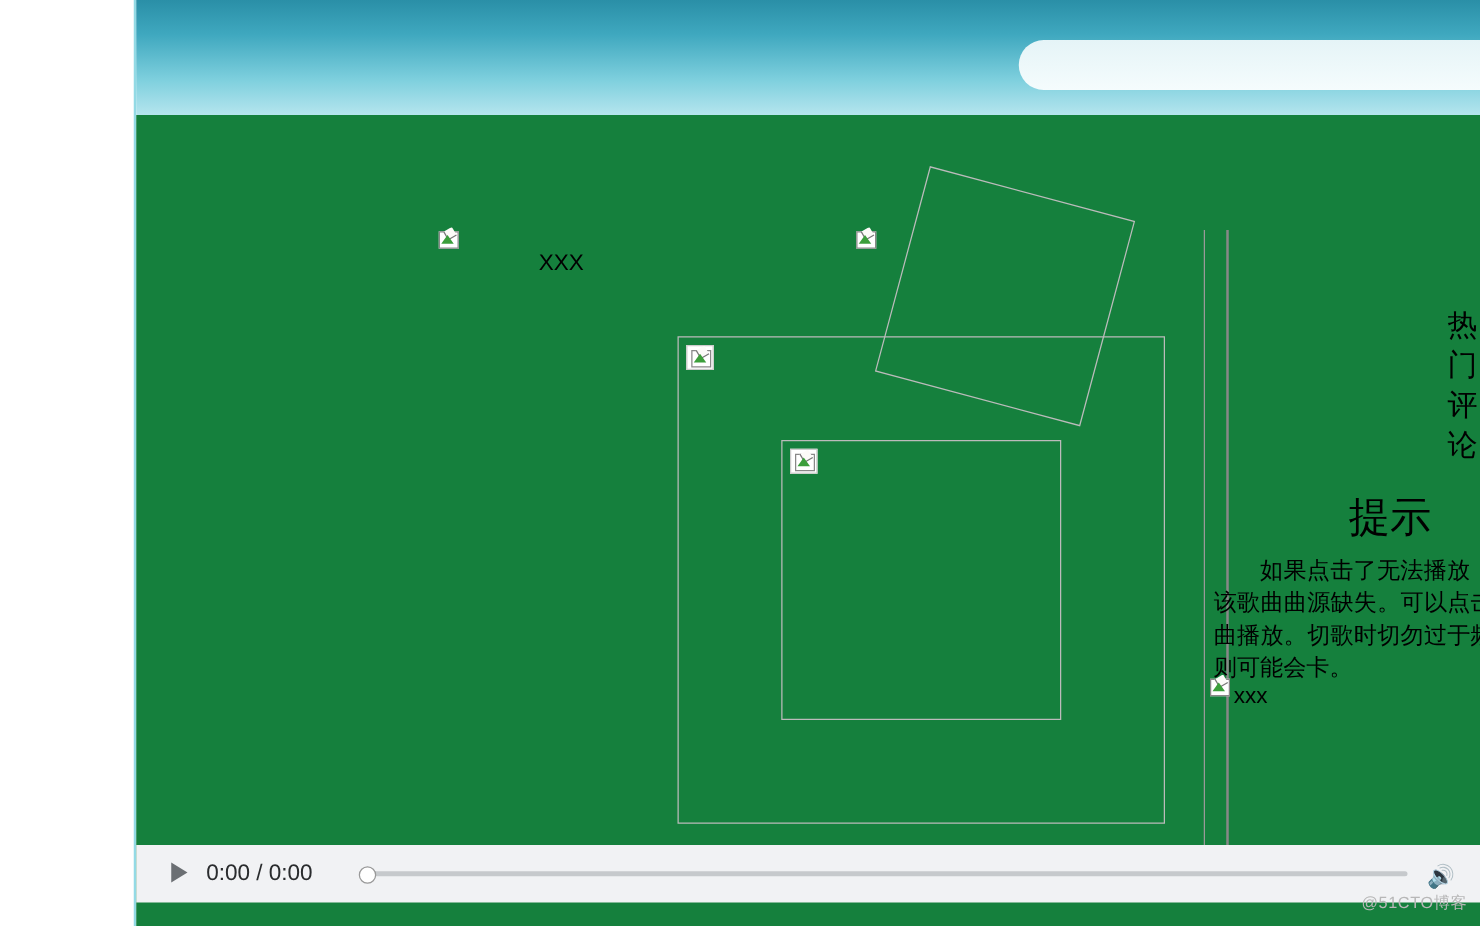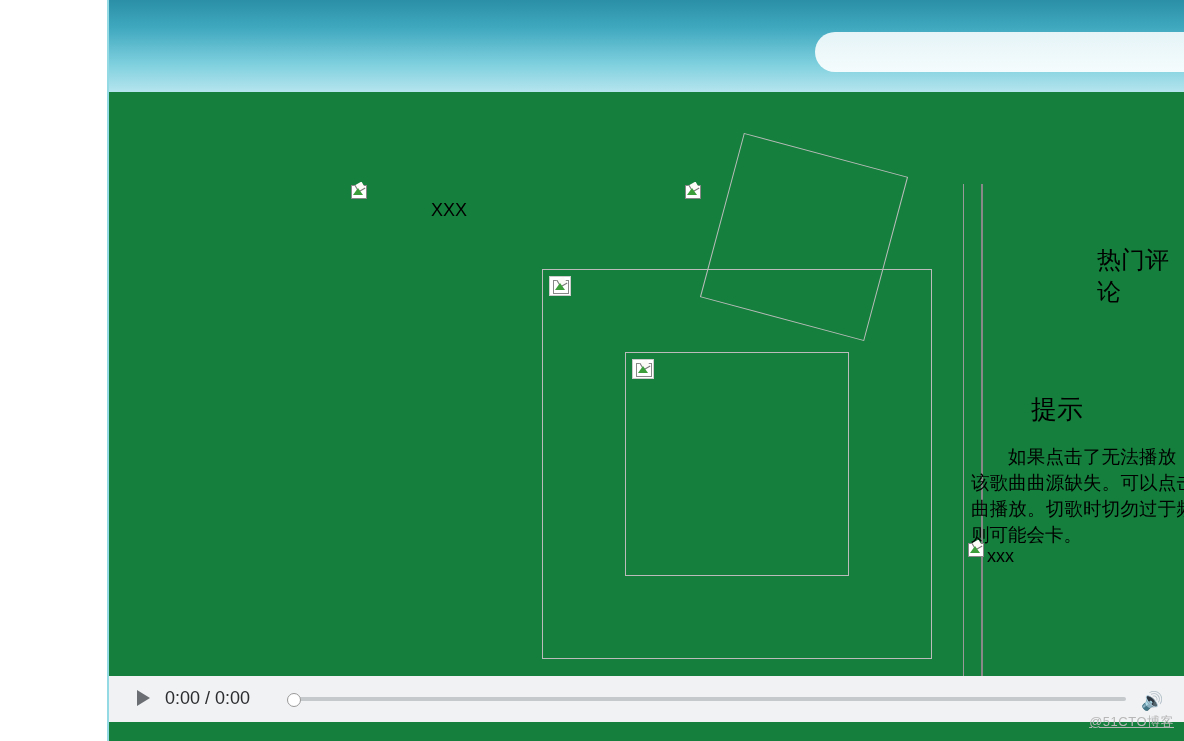--- a/index.html
+++ b/index.html
@@ -100,22 +100,22 @@
     position: absolute;
     left: 516px; top: 260px;
     width: 224px; height: 224px;
     border: 1px solid #bbb;
   }
   .inner-box .bi { position:absolute; left:6px; top:6px; width:22px; height:20px; }
 
   .vline1 { position:absolute; left:854px; top:92px; bottom:46px; width:1px; background:#999;}
   .vline2 { position:absolute; left:872px; top:92px; bottom:46px; width:2px; background:#888;}
 
-  .hot-title { position:absolute; left:988px; top:152px; font-size:24px; font-family: Liberation Sans, sans-serif;}
-  .tip-title { position:absolute; left:922px; top:300px; font-size:26px; font-family: Liberation Sans, sans-serif;}
+  .hot-title { position:absolute; left:1049px; top:152px; font-size:24px; font-family: Liberation Sans, sans-serif;}
+  .tip-title { position:absolute; left:970px; top:300px; font-size:33px; font-family: Liberation Sans, sans-serif;}
   .tip-body  { position:absolute; left:862px; top:352px; width:280px; font-size:18.5px; line-height:26px; font-family: SimSun, serif; text-align:justify; text-indent:2em;}
 
   .player {
     position: absolute;
     left: 109px; right:0;
     top: 676px;
     height: 46px;
     background: #f1f2f4;
   }
   .play-btn {
@@ -130,21 +130,20 @@
   .vol {
     position:absolute; right:20px; top:14px; color:#8d9196; font-size:18px;
   }
   .watermark {
     position: absolute;
     right: 10px;
     bottom: 10px;
     font-size: 13px;
     color: #b7b7b7;
     letter-spacing: 0.5px;
-    text-decoration: underline;
   }
 </style>
 </head>
 <body>
 
 <div class="outer-border"></div>
 
 <div class="header-bar">
   <div class="search-pill" title="">
     

